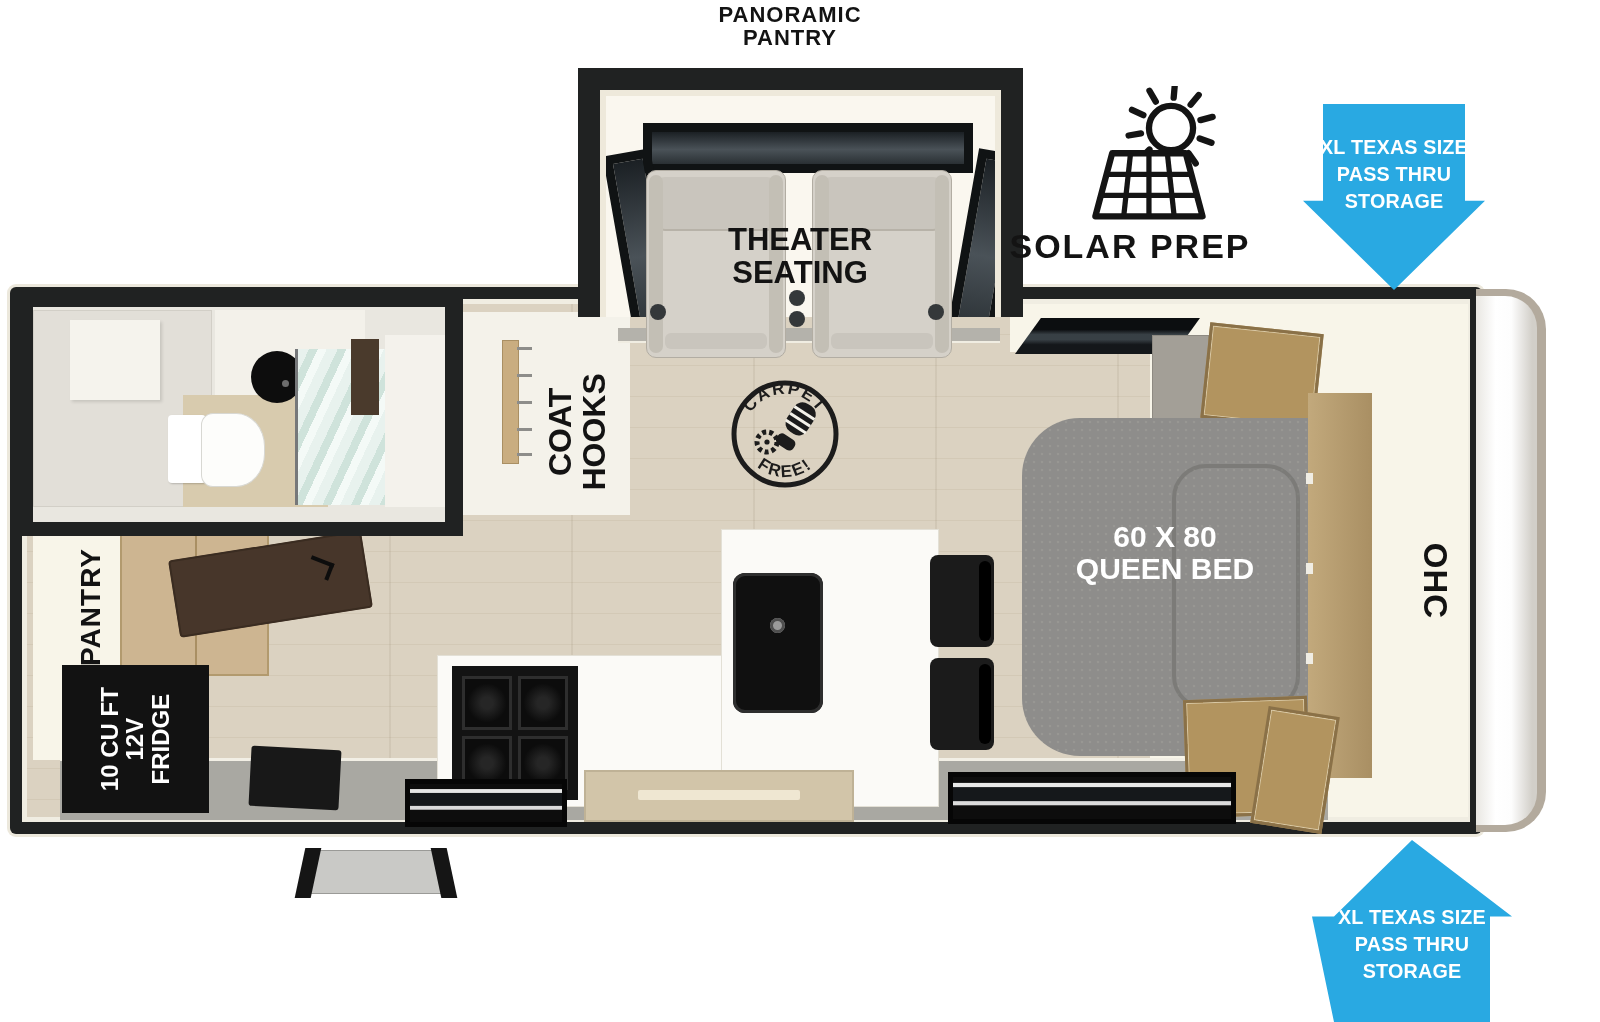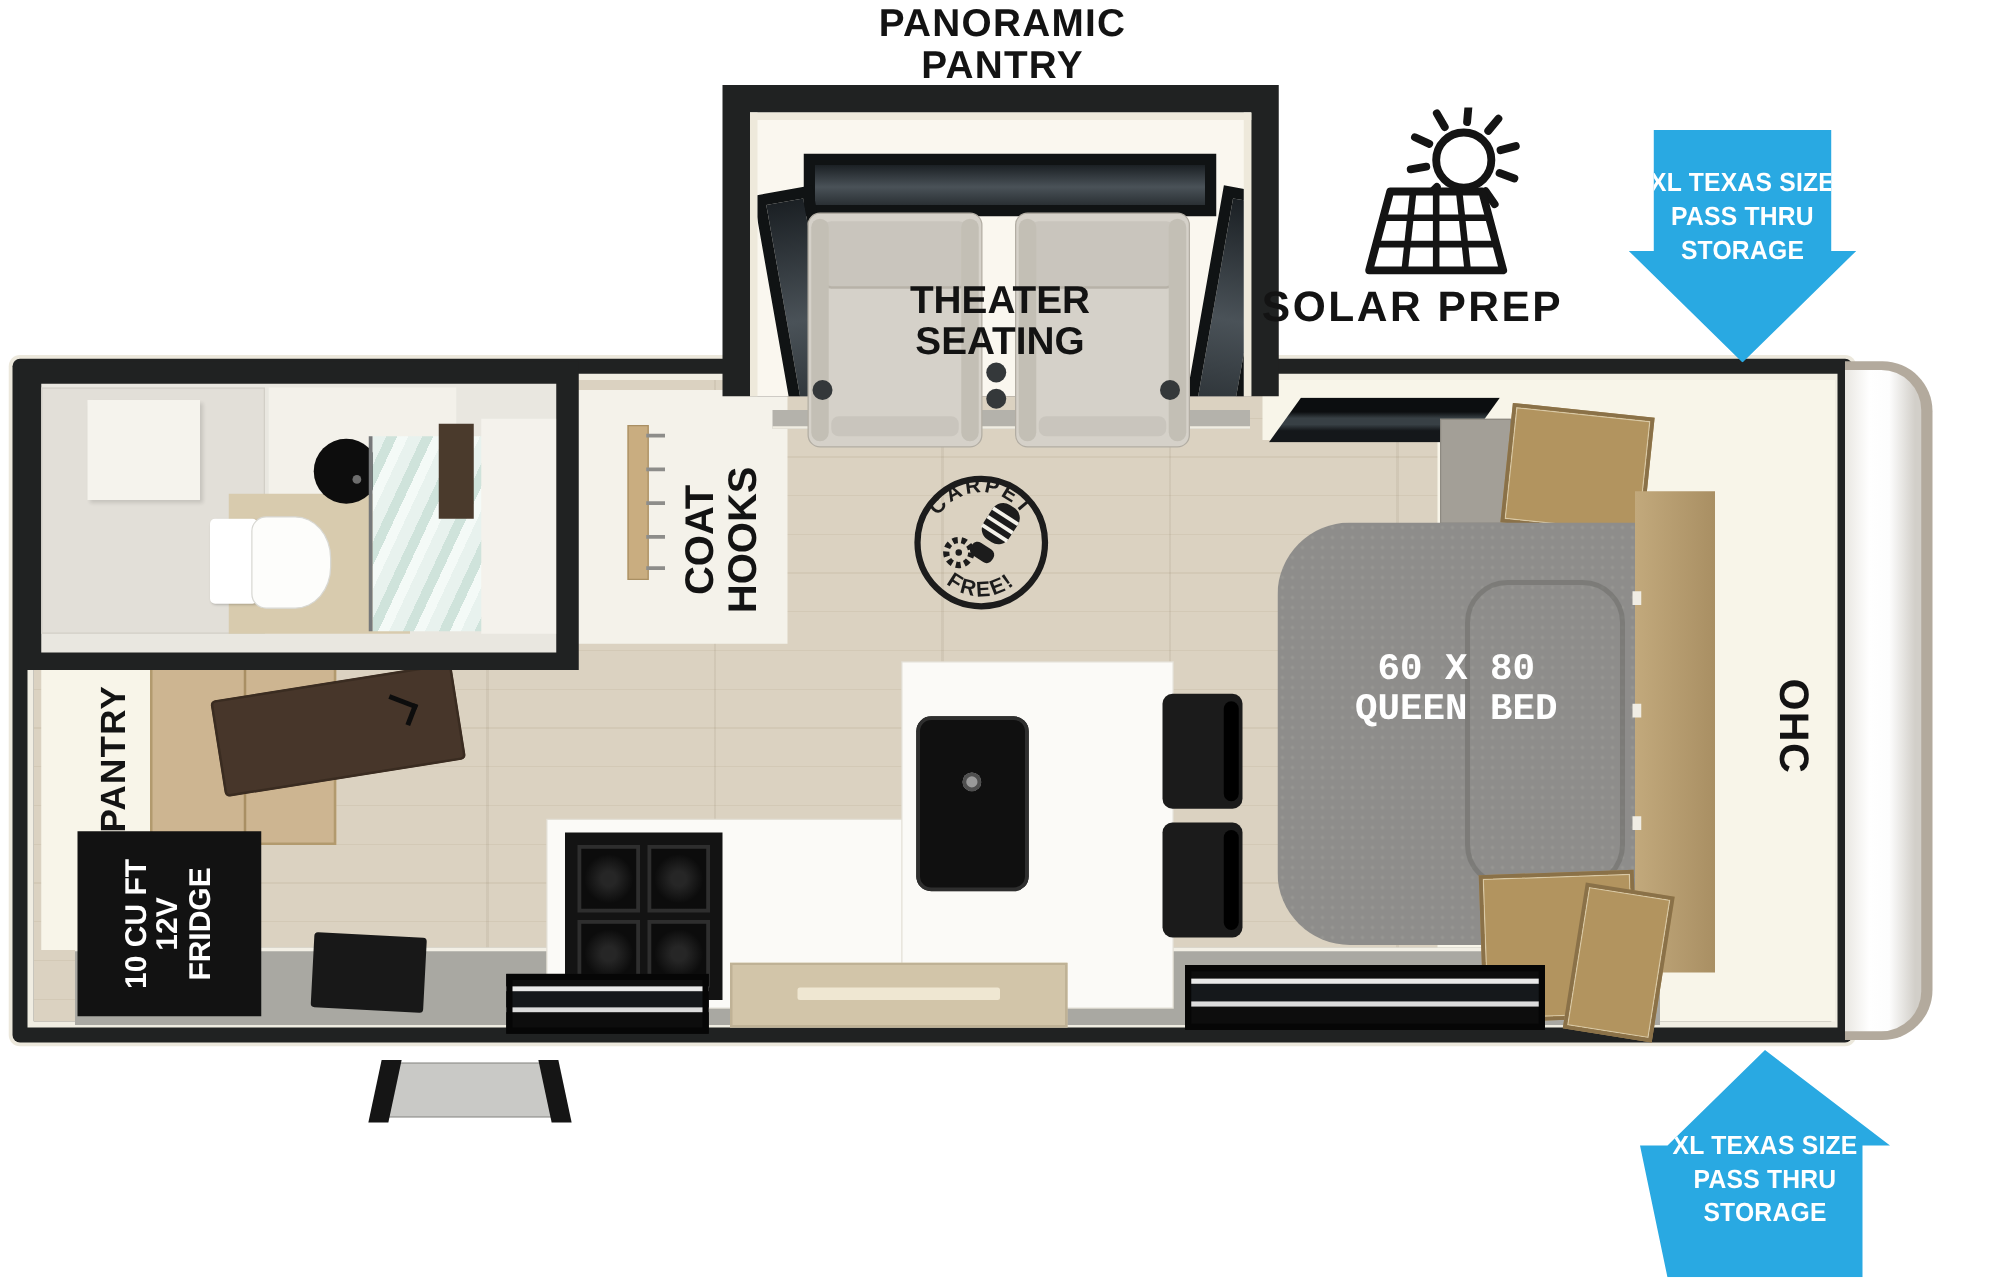--- a/index.html
+++ b/index.html
@@ -65,21 +65,21 @@
   #fcap-outer{background:#b3aa9d;border-radius:0 40px 40px 0;}
   #fcap-inner{position:absolute;left:0;top:7px;bottom:7px;right:9px;border-radius:0 32px 32px 0;
       background:linear-gradient(90deg,#e9e7e2,#ffffff 32%,#fdfdfd 58%,#d2cfc9 92%);}
   .tick{position:absolute;left:14px;width:15px;height:3px;background:#8d8d8a;}
 </style>
 </head>
 <body>
 
 <div id="canvas">
 
-  <div class="a lbl" style="left:567px;top:3px;width:470px;font-size:31px;letter-spacing:1px;">
+  <div class="a lbl" style="left:555px;top:3px;width:470px;font-size:22px;letter-spacing:1px;">
     <div>PANORAMIC</div>
     <div>PANTRY</div>
   </div>
 
   <div id="body" class="a">
     <div id="interior"></div>
 
     <div class="a cream" style="left:1140px;top:17px;width:318px;height:513px;"></div>
     <div class="a cream" style="left:1000px;top:17px;width:145px;height:48px;"></div>
 
@@ -227,21 +227,21 @@
       <rect x="-12" y="-9" width="24" height="3" fill="#f4f2ea"></rect>
       <rect x="-12" y="-1" width="24" height="3" fill="#f4f2ea"></rect>
       <rect x="-10" y="13" width="20" height="12" rx="5" fill="#1c1c1c"></rect>
     </g>
     <g>
       <circle cx="38" cy="64" r="10" fill="none" stroke="#1c1c1c" stroke-width="5" stroke-dasharray="4 3"></circle>
       <circle cx="38" cy="64" r="2.6" fill="#1c1c1c"></circle>
     </g>
   </svg>
 
-  <div class="a lbl" style="left:1035px;top:521px;width:260px;font-size:30px;color:#ffffff;font-family:Liberation Mono, monospace;">
+  <div class="a lbl" style="left:1035px;top:521px;width:260px;font-size:30px;color:#ffffff;">
     <div>60 X 80</div>
     <div>QUEEN BED</div>
   </div>
 
   <div class="a vflex" style="left:518px;top:357px;width:120px;height:150px;">
     <div class="rotm90 lbl" style="font-size:32px;line-height:1.02;">
       <div>COAT</div>
       <div>HOOKS</div>
     </div>
   </div>

